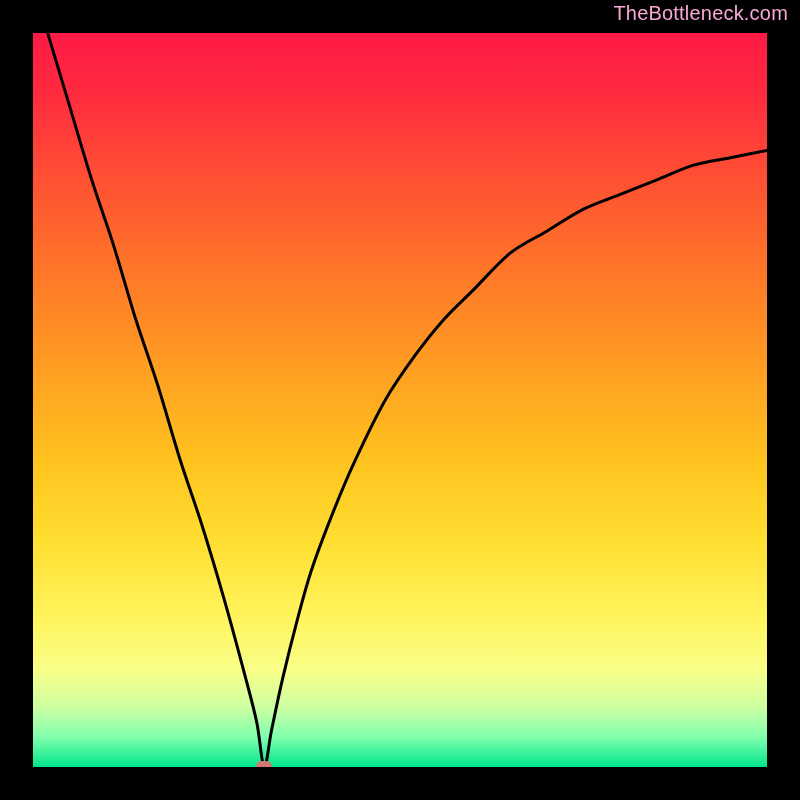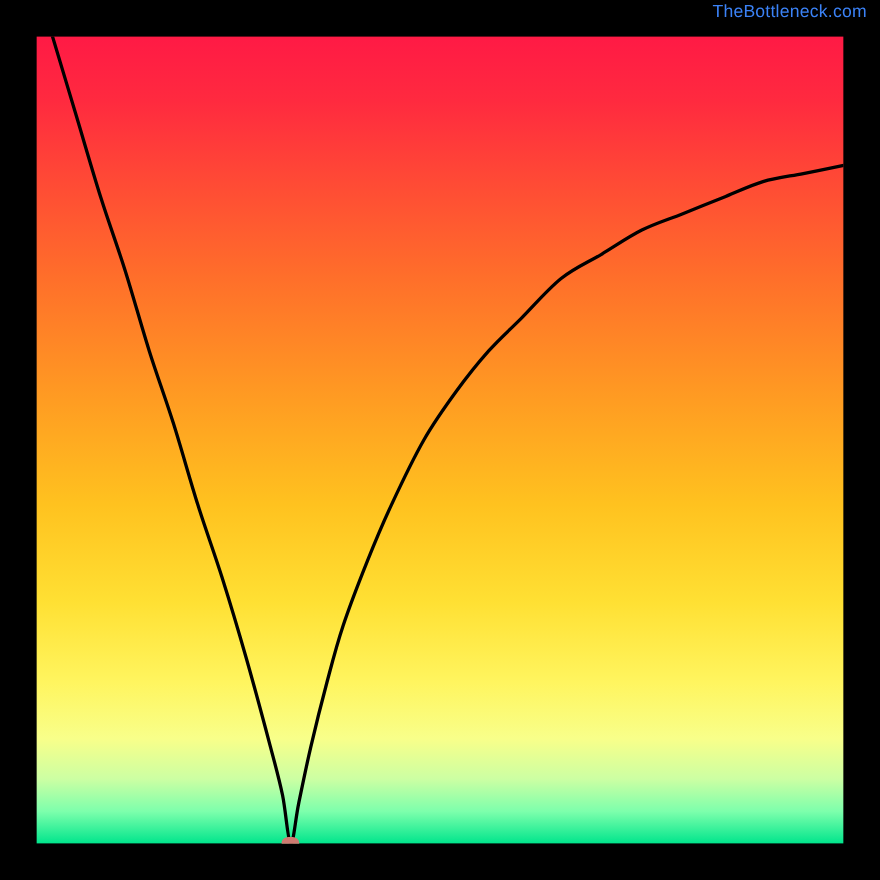--- a/index.html
+++ b/index.html
@@ -13,22 +13,22 @@
   .frame {
     width: 800px;
     height: 800px;
     background: #000;
     position: relative;
   }
   .watermark {
     position: absolute;
     top: 2px;
     right: 12px;
-    color: #3b82f6;
-    font-size: 16px;
+    color: #f9a8d4;
+    font-size: 20px;
     font-weight: 500;
     letter-spacing: 0.2px;
     z-index: 10;
     text-align: right;
   }
   .plot-area {
     position: absolute;
     left: 33px;
     top: 33px;
     width: 734px;

